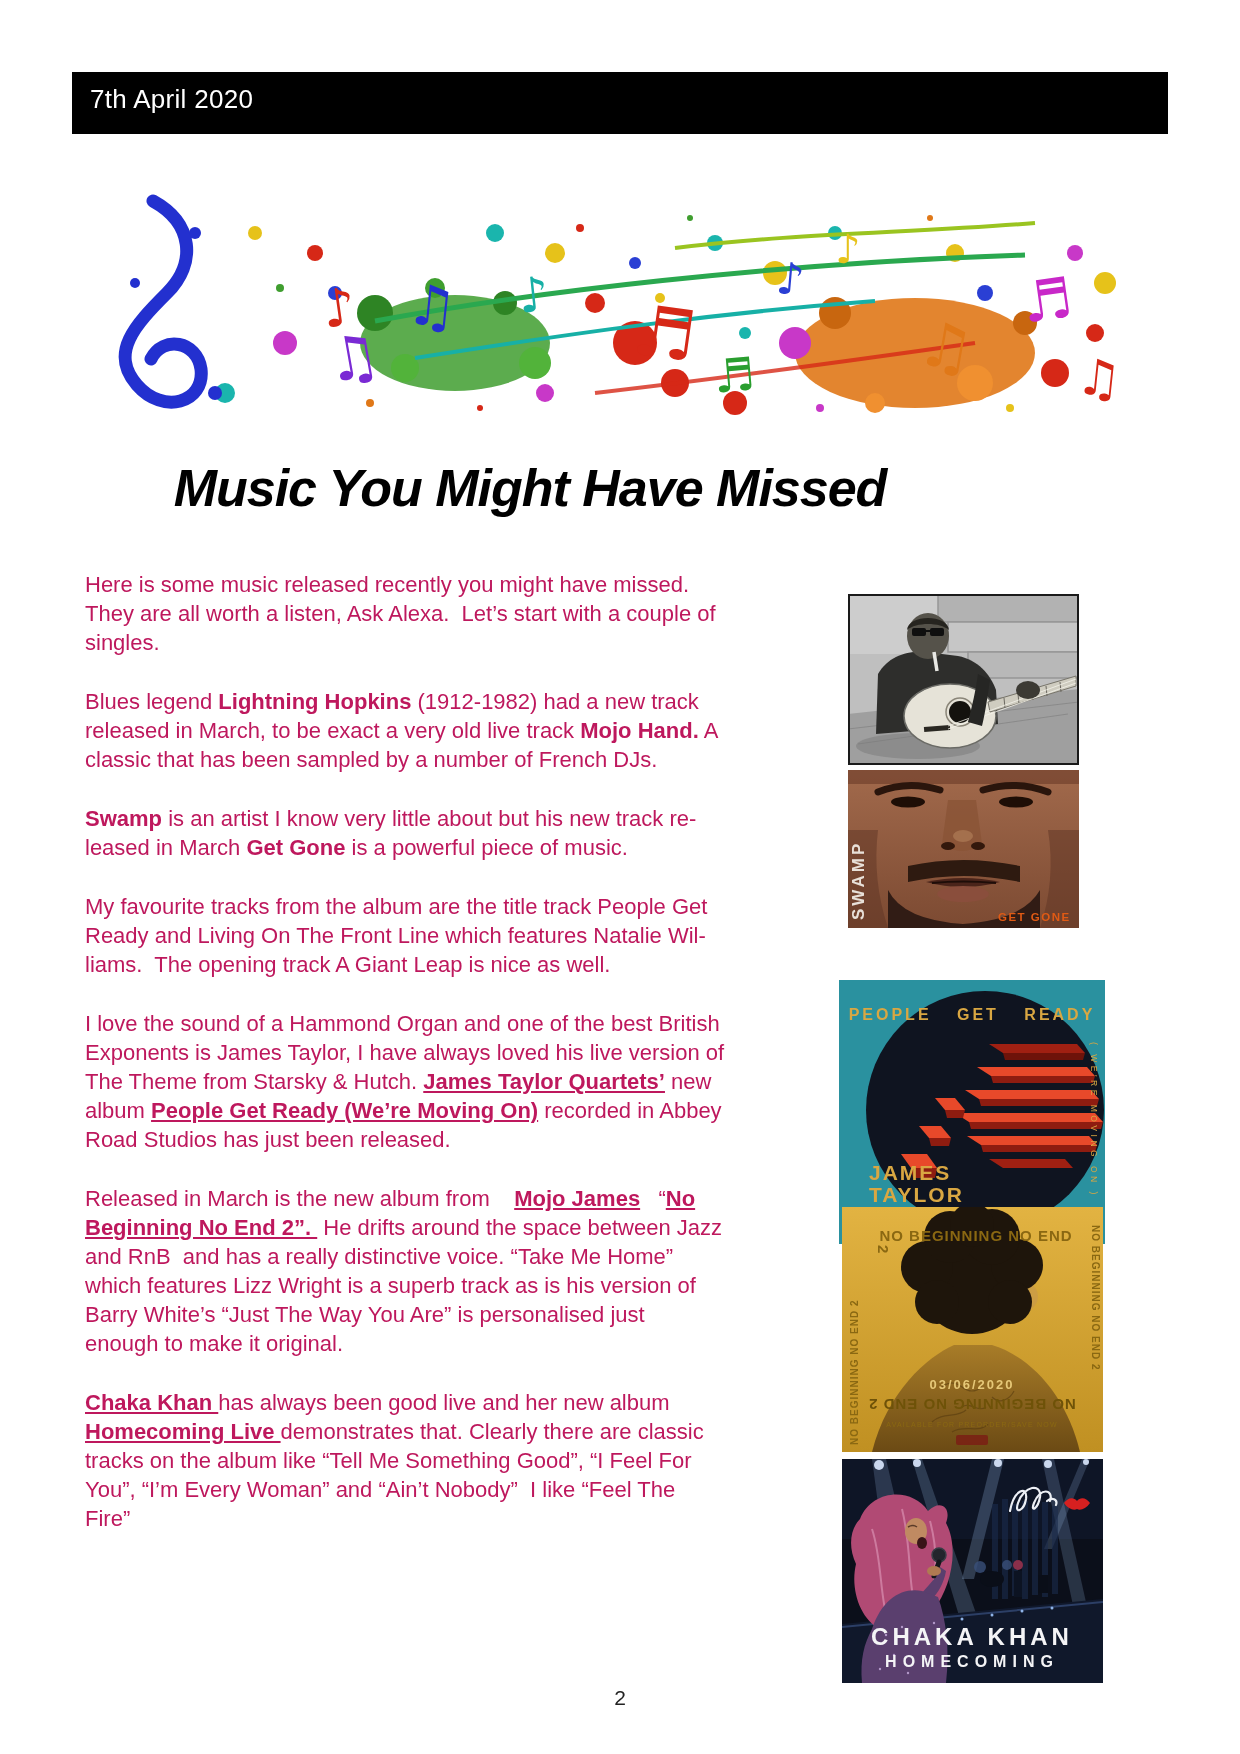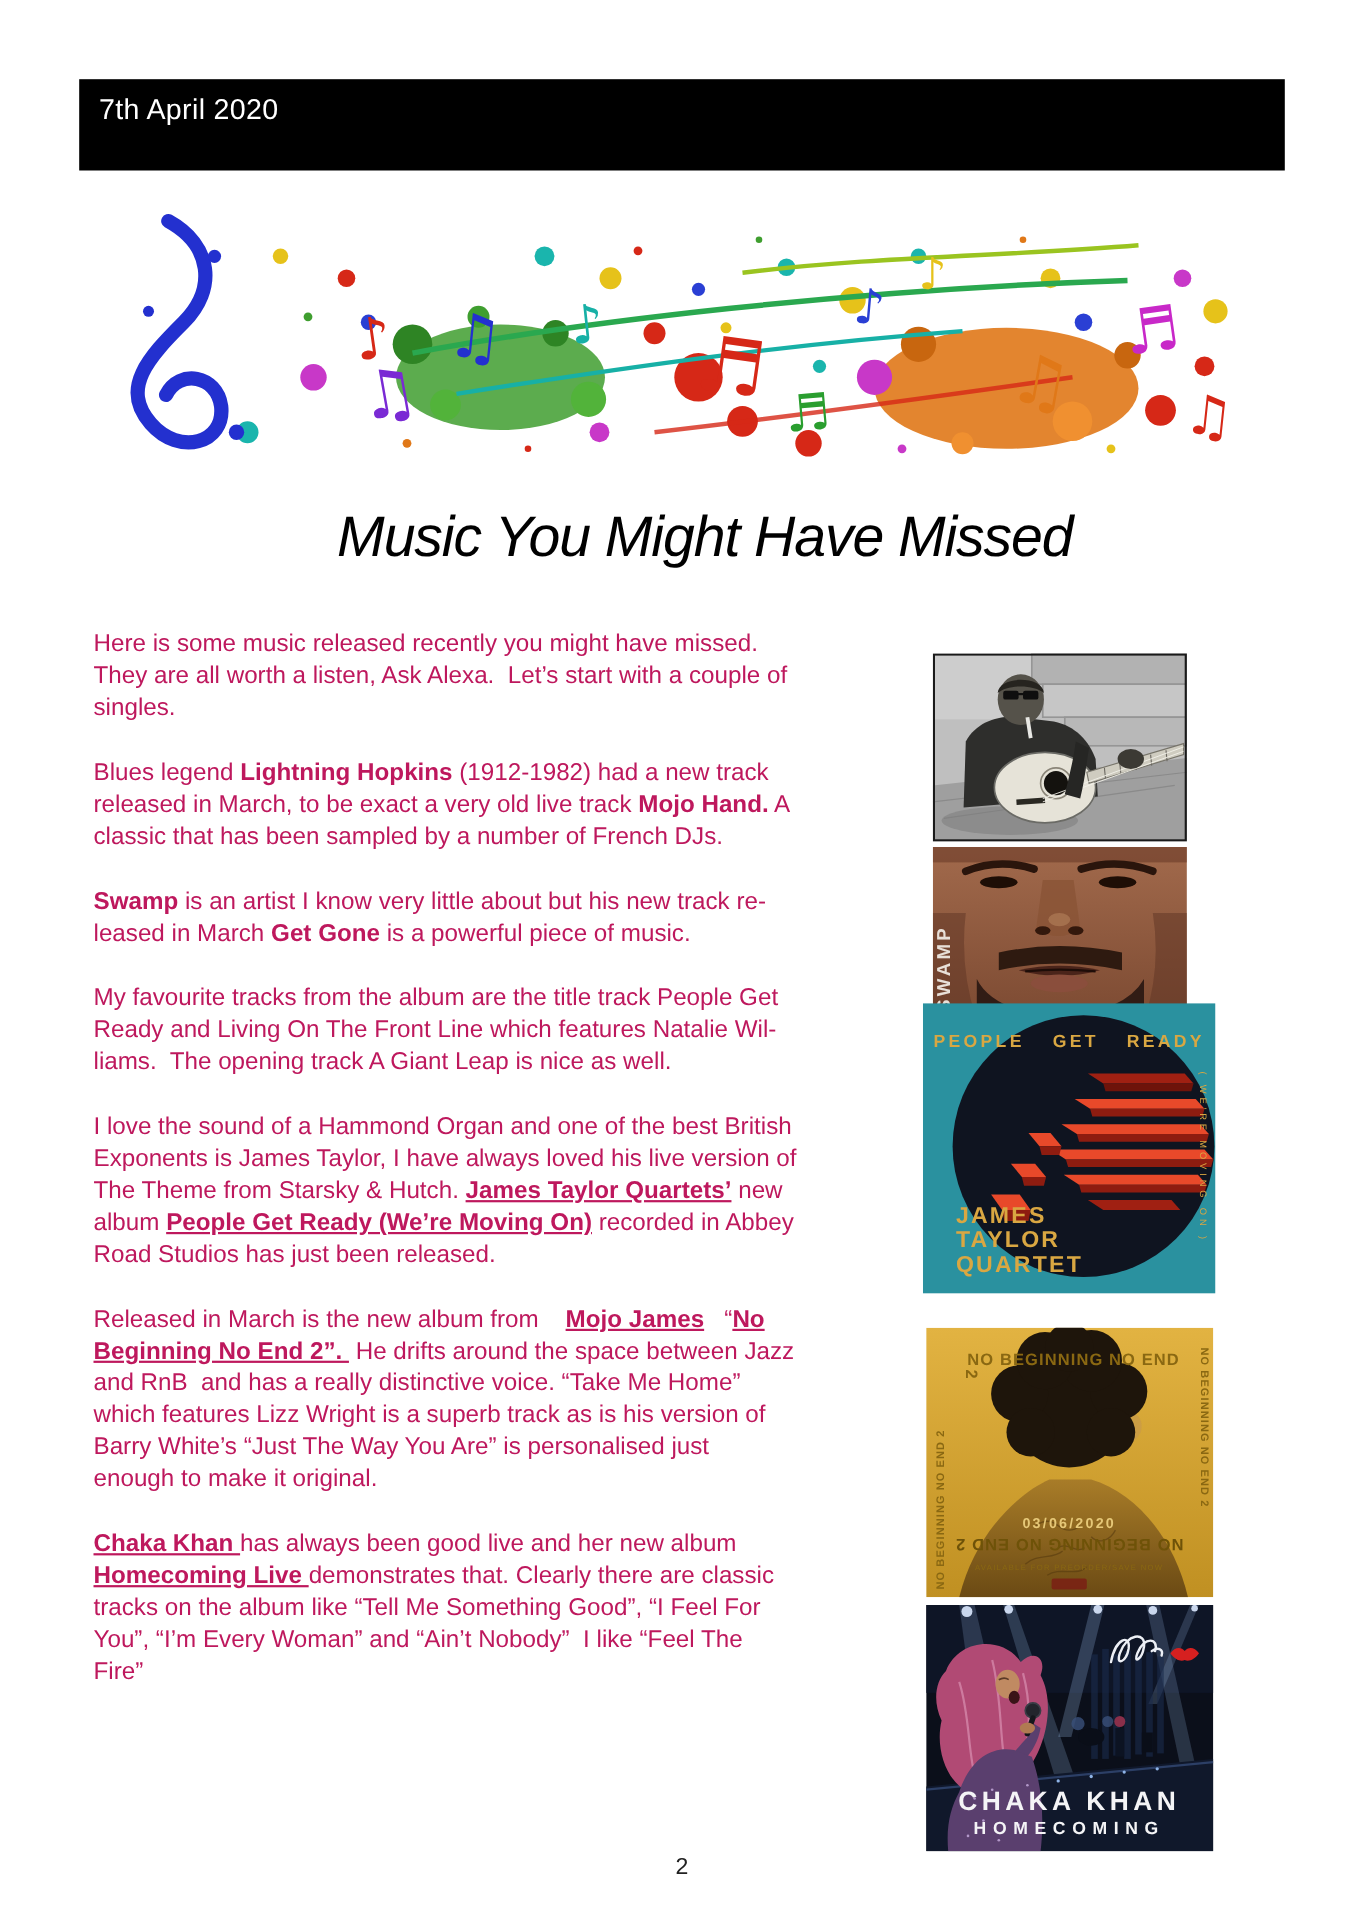--- a/index.html
+++ b/index.html
@@ -1,31 +1,31 @@
 <!DOCTYPE html>
 <html><head>
 <meta charset="utf-8">
 <style>
   html,body{margin:0;padding:0;background:#ffffff;}
   #page{position:relative;width:1240px;height:1754px;background:#ffffff;overflow:hidden;
         font-family:"Liberation Sans",sans-serif;color:#1a1a1a;}
-  #header-bar{position:absolute;left:72px;top:72px;width:1096px;height:83px;background:#000000;
+  #header-bar{position:absolute;left:72px;top:72px;width:1096px;height:62px;background:#000000;
               box-sizing:border-box;padding:12px 0 0 18px;}
   #header-bar span{color:#ffffff;font-size:26px;letter-spacing:.3px;}
   #banner{position:absolute;left:75px;top:193px;width:1052px;height:237px;}
-  #page-title{position:absolute;left:85px;top:458px;width:890px;margin:0;text-align:right;
-              font-size:52px;font-weight:normal;font-style:italic;letter-spacing:-1px;color:#000;}
+  #page-title{position:absolute;left:85px;top:458px;width:890px;margin:0;text-align:center;
+              font-size:52px;font-weight:bold;font-style:italic;letter-spacing:-1px;color:#000;}
   #article{position:absolute;left:85px;top:570px;width:700px;}
   #article p{margin:0 0 30px 0;font-size:22px;line-height:29px;white-space:pre-wrap;color:#be185d;}
   #article p span.b{font-weight:700;}
   #article p span.u{text-decoration:underline;}
   .cover{position:absolute;margin:0;padding:0;}
   #cover-hopkins{left:848px;top:594px;width:231px;height:171px;}
   #cover-swamp{left:848px;top:770px;width:231px;height:158px;}
-  #cover-jtq{left:839px;top:912px;width:266px;height:264px;}
+  #cover-jtq{left:839px;top:980px;width:266px;height:264px;}
   #cover-jose{left:842px;top:1207px;width:261px;height:245px;}
   #cover-chaka{left:842px;top:1459px;width:261px;height:224px;}
   .cover svg{display:block;width:100%;height:100%;}
   #page-number{position:absolute;left:0;top:1686px;width:1240px;text-align:center;font-size:21px;color:#222;}
 </style>
 </head>
 <body>
 
 <div id="page">
 

